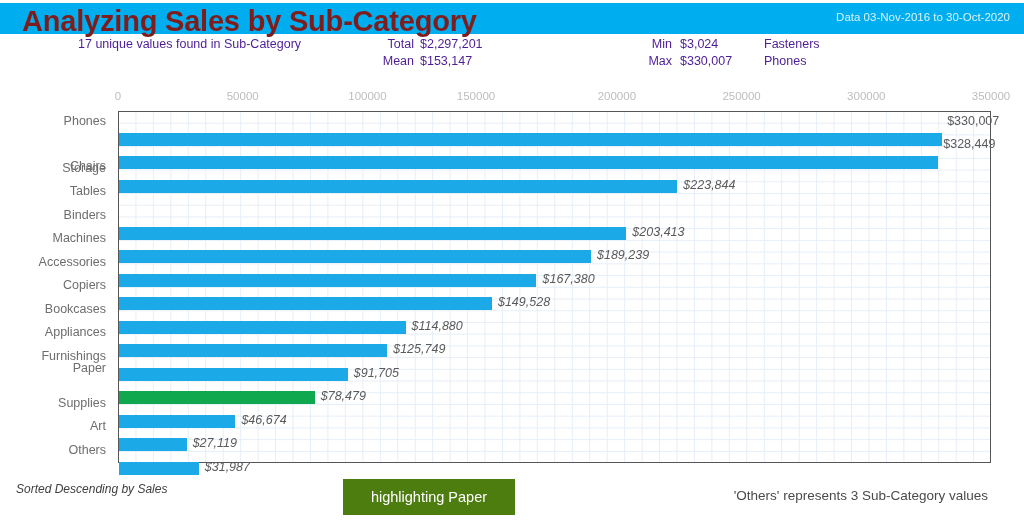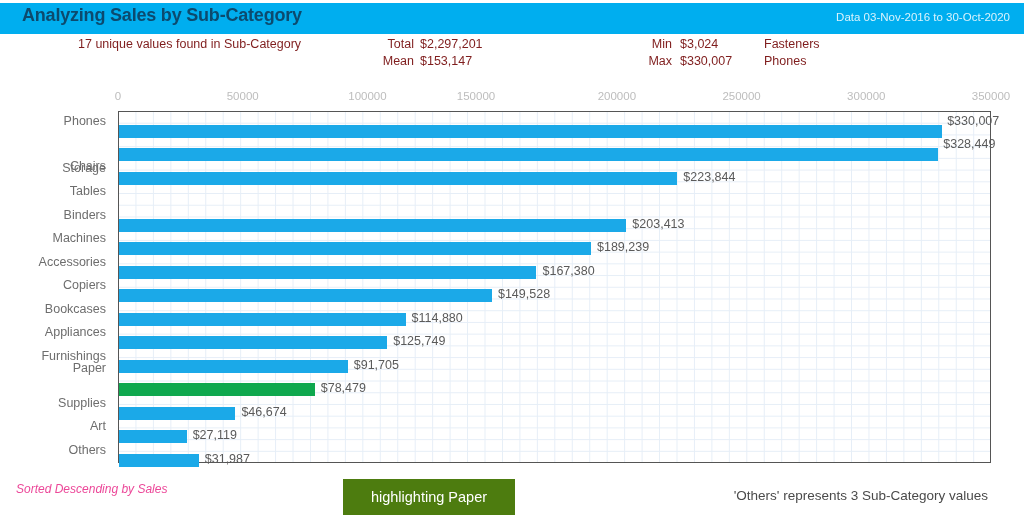--- a/index.html
+++ b/index.html
@@ -23,23 +23,23 @@
     top: 3px;
     width: 1024px;
     height: 31px;
     background: #00AEEF;
     box-sizing: border-box;
   }
   .header-title {
     position: absolute;
     left: 22px;
     top: 2px;
-    font-size: 18px;
+    font-size: 29px;
     font-weight: bold;
-    color: #0c4a6e;
+    color: #7f1d1d;
     letter-spacing: -0.2px;
     white-space: nowrap;
   }
   .header-daterange {
     position: absolute;
     right: 14px;
     top: 8px;
     font-size: 11.5px;
     color: #d8f3fd;
     white-space: nowrap;
@@ -47,21 +47,21 @@
   }
 
   
   .stats {
     position: absolute;
     left: 0;
     top: 34px;
     width: 1024px;
     height: 46px;
     font-size: 12.5px;
-    color: #7f1d1d;
+    color: #4c1d95;
   }
   .stat-unique {
     position: absolute;
     left: 78px;
     top: 3px;
     white-space: nowrap;
   }
   .kv {
     position: absolute;
     white-space: nowrap;
@@ -111,23 +111,24 @@
     background-color: #ffffff;
     background-image:
       linear-gradient(to right, #e6eef7 1px, transparent 1px),
       linear-gradient(to bottom, #e6eef7 1px, transparent 1px);
     background-size: 17.46px 11.73px;
     background-position: -1px -1px;
   }
   .rows {
     position: absolute;
     left: 0;
-    top: 8px;
+    top: 16px;
     width: 100%;
     height: 100%;
+    font-style: italic;
   }
   .row {
     position: absolute;
     left: 0;
     width: 100%;
     height: 23.47px;
   }
   .bar {
     position: absolute;
     left: 0;
@@ -177,21 +178,21 @@
     pointer-events: none;
   }
 
   
   .footer-sorted {
     position: absolute;
     left: 16px;
     top: 482px;
     font-size: 12px;
     font-style: italic;
-    color: #ec4899;
+    color: #404040;
     white-space: nowrap;
   }
   .highlight-button {
     position: absolute;
     left: 343px;
     top: 479px;
     width: 172px;
     height: 36px;
     background: #4d7c0f;
     color: #ffffff;

